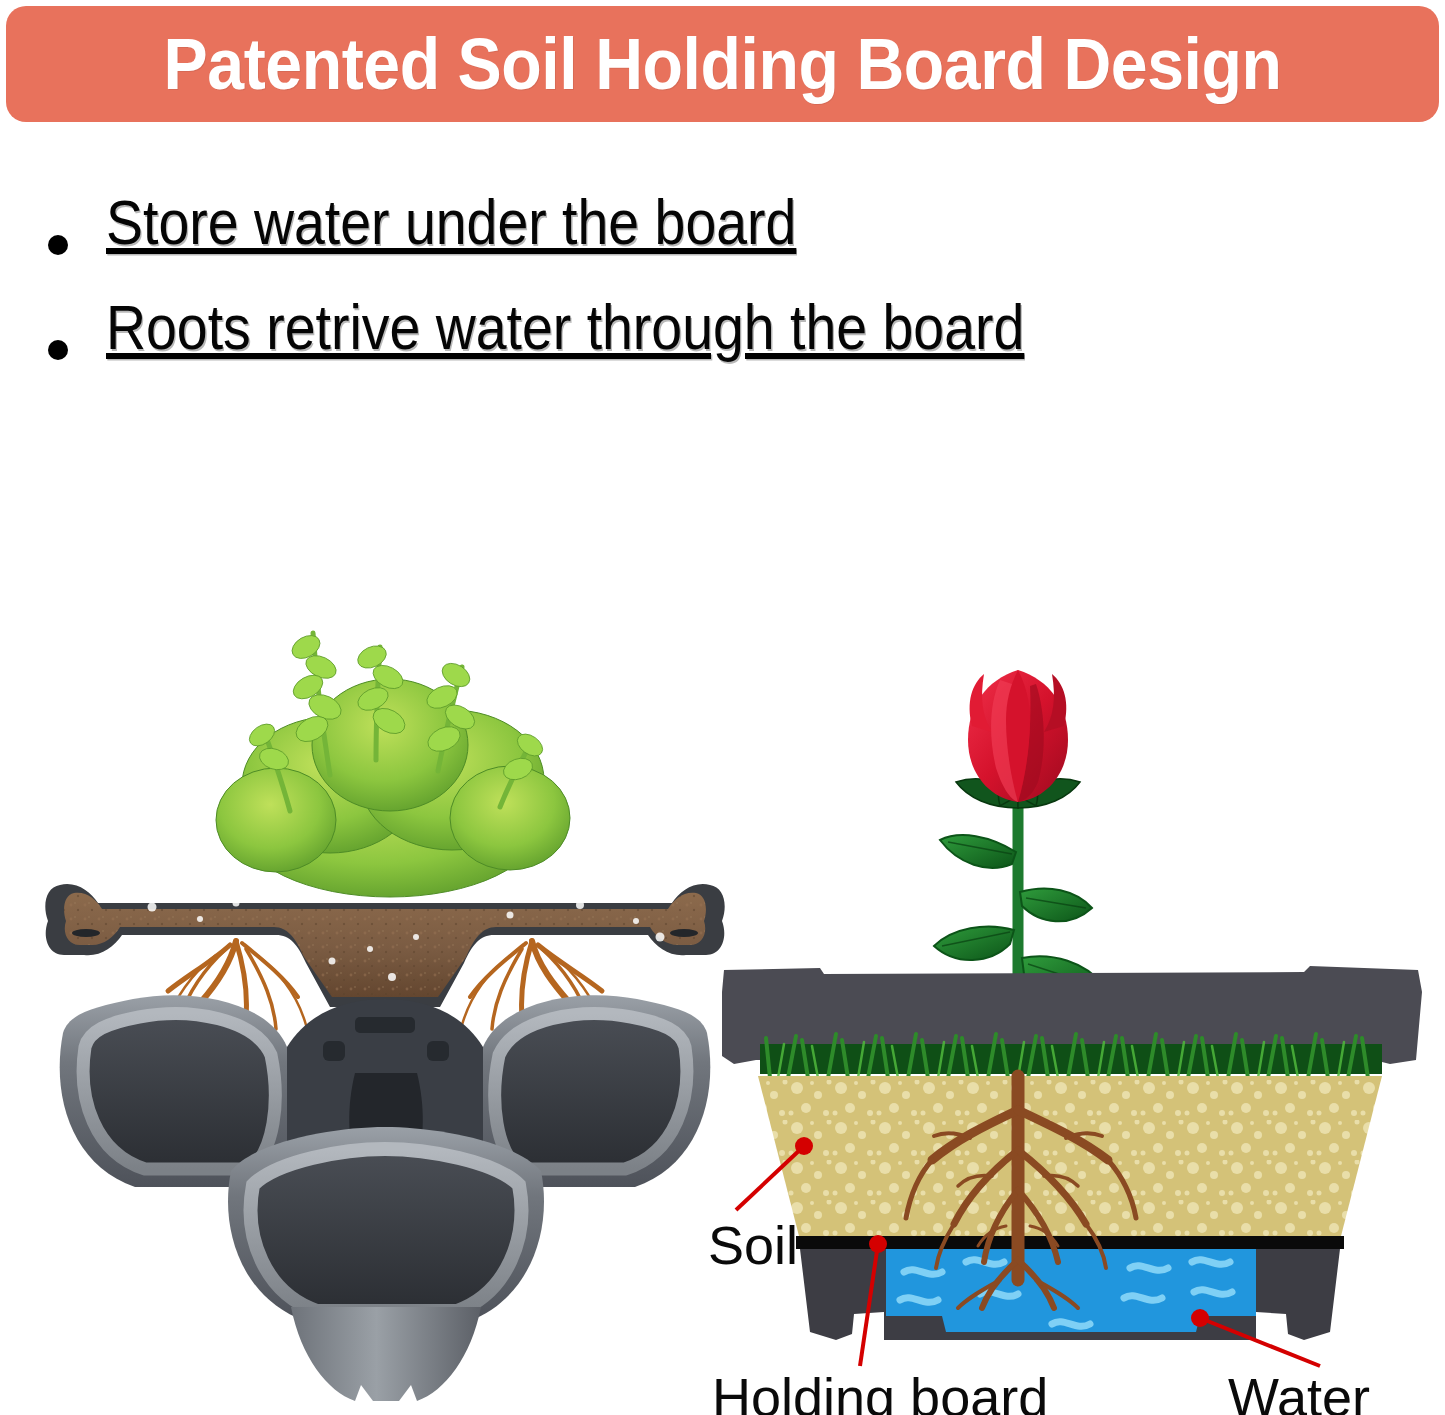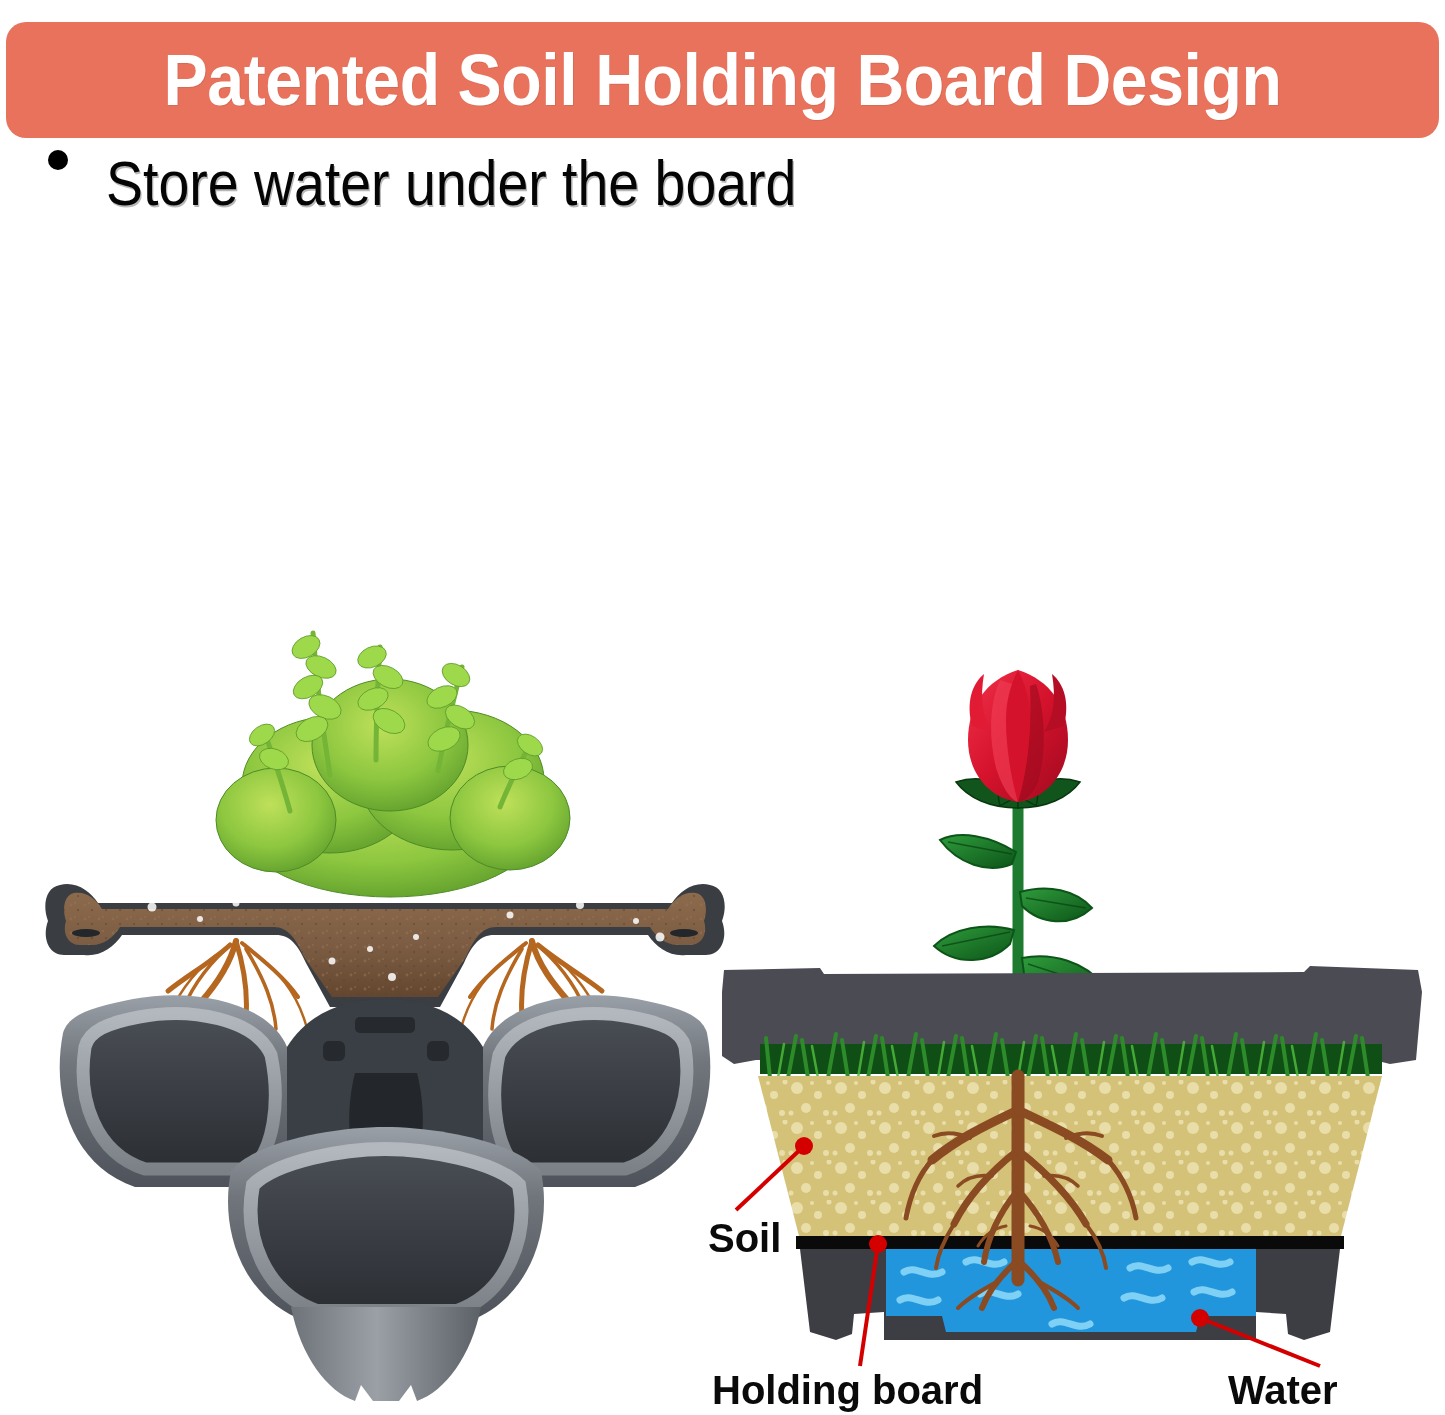--- a/index.html
+++ b/index.html
@@ -14,21 +14,21 @@
     position: relative;
     width: 1445px;
     height: 1415px;
     background: #ffffff;
   }
 
   
   .banner {
     position: absolute;
     left: 6px;
-    top: 22px;
+    top: 6px;
     width: 1433px;
     height: 116px;
     background: #e8725c;
     border-radius: 20px;
     display: flex;
     align-items: center;
     justify-content: center;
   }
   .banner-title {
     color: #ffffff;
@@ -43,22 +43,23 @@
 
   
   .bullets {
     position: absolute;
     left: 48px;
     top: 150px;
     width: 1360px;
   }
   .bullet-row {
     display: flex;
-    align-items: flex-start;
+    align-items: flex-end;
     height: 105px;
+    text-decoration: underline;
   }
   .bullet-dot {
     width: 20px;
     height: 20px;
     background: #000000;
     border-radius: 50%;
     flex: 0 0 auto;
     margin-right: 38px;
   }
   .bullet-text {
@@ -98,42 +99,45 @@
     position: absolute;
     left: 700px;
     top: 80px;
     width: 745px;
     height: 770px;
   }
   .labels { position: absolute; left: 700px; top: 80px; width: 745px; height: 770px; pointer-events: none; }
   .lbl {
     position: absolute;
     color: #0a0a0a;
-    font-size: 40px;
+    font-size: 54px;
     line-height: 1;
     white-space: nowrap;
-    font-weight: bold;
   }
   .lbl-soil { left: 8px; top: 578px; }
   .lbl-board { left: 12px; top: 730px; }
   .lbl-water { left: 528px; top: 730px; }
 </style>
 </head>
 <body>
 
 <div id="page">
 
   <div class="banner">
     <div class="banner-title">Patented Soil Holding Board Design</div>
   </div>
 
   <div class="bullets">
     <div class="bullet-row">
       <span class="bullet-dot"></span>
       <span class="bullet-text">Store water under the board</span>
+    </div>
+    <div class="bullet-row">
+      <span class="bullet-dot"></span>
+      <span class="bullet-text">Roots retrive water through the board</span>
     </div>
   </div>
 
   <div class="figures">
 
     <div class="photo">
 
       <svg class="foliage" viewBox="0 0 420 330">
         <defs>
           <radialGradient id="lf" cx="45%" cy="35%" r="70%">

